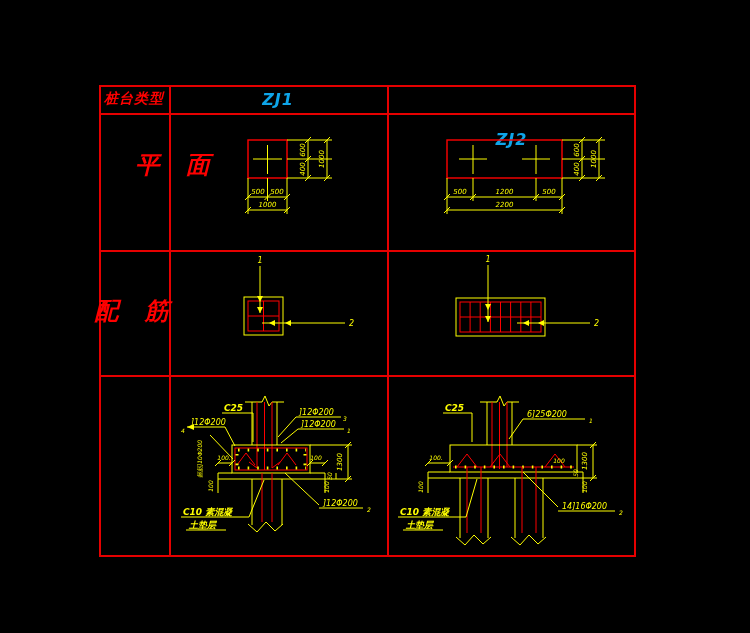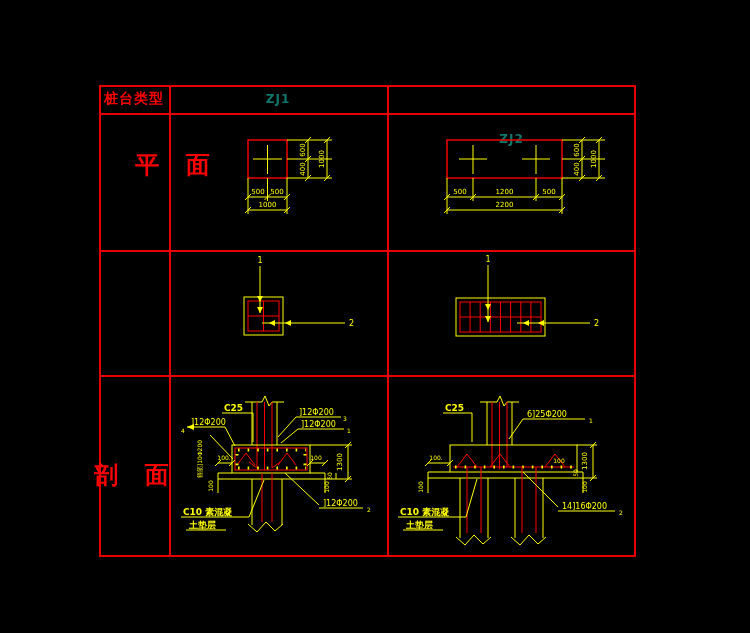--- a/index.html
+++ b/index.html
@@ -1,23 +1,23 @@
 <!DOCTYPE html>
 <html><head>
 <meta charset="utf-8">
 <style>
   html,body{margin:0;padding:0;background:#000;}
   #canvas{position:relative;width:720px;height:633px;background:#000;overflow:hidden;
-          font-family:"DejaVu Sans",sans-serif;}
+          font-family:"DejaVu Sans",sans-serif;font-style:italic;}
   .gridline{position:absolute;background:#e60000;}
   .outer{position:absolute;border:2px solid #e60000;}
   .hdr{position:absolute;display:flex;align-items:center;justify-content:center;
        font-weight:bold;}
   .hdr-red{color:#ff0000;font-size:14px;letter-spacing:1px;}
-  .hdr-cyan{color:#0f766e;font-size:12px;letter-spacing:1px;}
+  .hdr-cyan{color:#0ea5e9;font-size:16px;letter-spacing:1px;}
   .rowlab{position:absolute;color:#ff0000;font-size:24px;font-weight:bold;
           letter-spacing:9px;display:flex;align-items:center;justify-content:center;
           white-space:nowrap;}
   svg{position:absolute;overflow:visible;}
   svg line,svg polyline,svg rect,svg path{fill:none;}
   .ly{stroke:#ffff00;stroke-width:1;}
   .lr{stroke:#ff0000;stroke-width:1.4;}
   .lr1{stroke:#ff0000;stroke-width:1;}
   .dots{stroke:#ffff00;stroke-width:3;stroke-dasharray:1.6 8;}
   .ty{fill:#ffff00;font-size:7px;font-family:"DejaVu Sans",sans-serif;}
@@ -36,21 +36,21 @@
   <div class="gridline" style="left:387px;top:85px;width:2px;height:472px;"></div>
   <div class="gridline" style="left:99px;top:113px;width:537px;height:2px;"></div>
   <div class="gridline" style="left:99px;top:250px;width:537px;height:2px;"></div>
   <div class="gridline" style="left:99px;top:375px;width:537px;height:2px;"></div>
 
   <div class="hdr hdr-red" style="left:99px;top:86px;width:70px;height:26px;">桩台类型</div>
   <div class="hdr hdr-cyan" style="left:169px;top:86px;width:218px;height:26px;">ZJ1</div>
   <div class="hdr hdr-cyan" style="left:387px;top:86px;width:249px;height:26px;margin-top:40px;">ZJ2</div>
 
   <div class="rowlab" style="left:99px;top:150px;width:74px;height:30px;padding-left:41px;">平 面</div>
-  <div class="rowlab" style="left:99px;top:460px;width:74px;height:30px;">剖 面</div>
+  <div class="rowlab" style="left:99px;top:296px;width:74px;height:30px;">配 筋</div>
 
   <svg style="left:169px;top:113px;" width="218" height="137" viewBox="0 0 218 137">
     <rect class="lr" x="79" y="27" width="39" height="38"></rect>
     <g>
       <line class="ly" x1="84" y1="46" x2="113" y2="46"></line>
       <line class="ly" x1="98.5" y1="32" x2="98.5" y2="61"></line>
     </g>
     <g>
       <line class="ly" x1="118" y1="27" x2="163" y2="27"></line>
       <line class="ly" x1="118" y1="46" x2="163" y2="46"></line>

